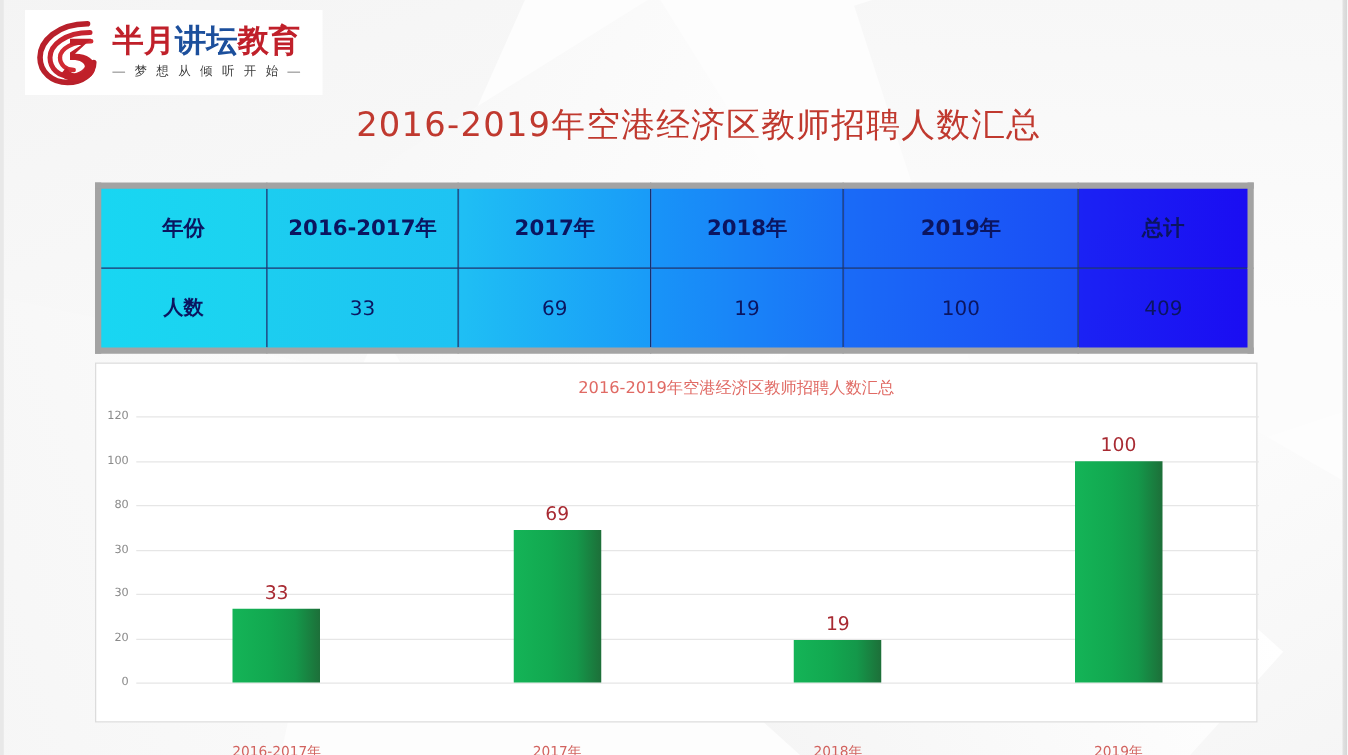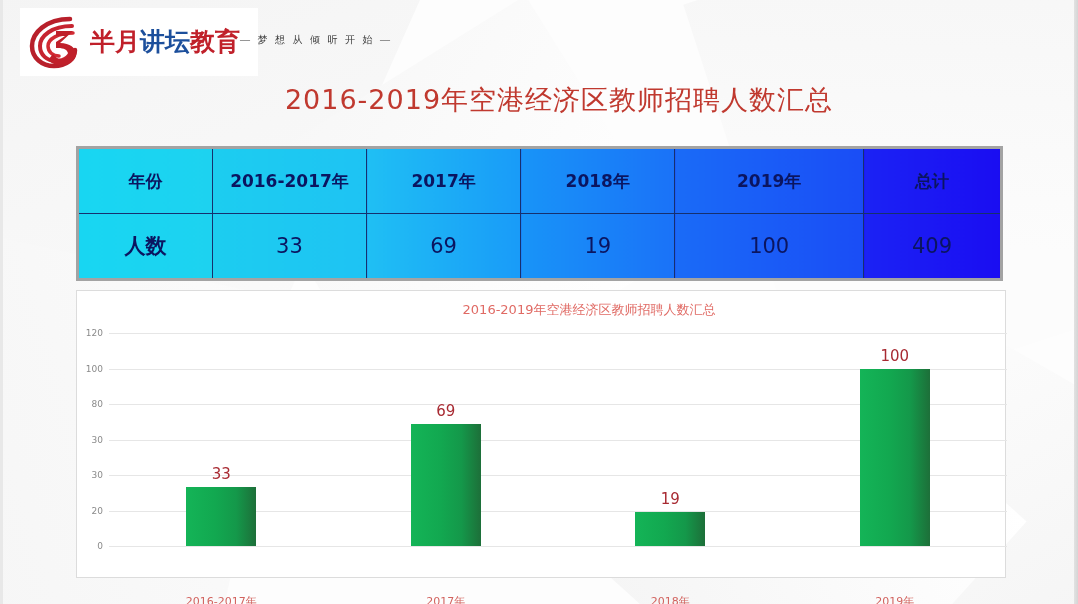--- a/index.html
+++ b/index.html
@@ -52,21 +52,21 @@
     background: #ffffff;
     display: flex; align-items: center;
     padding-left: 6px;
   }
   .logo-mark {
     position: relative;
     width: 62px; height: 58px;
     flex: 0 0 62px;
   }
   .logo-mark svg { display:block; }
-  .logo-text-wrap { display:flex; flex-direction:row; justify-content:center;
+  .logo-text-wrap { display:flex; flex-direction:column; justify-content:center;
                     margin-left: 2px; }
   .logo-title {
     font-family: "DejaVu Sans", sans-serif;
     font-size: 25px;
     font-weight: 700;
     letter-spacing: 0px;
     white-space: nowrap;
     line-height: 1.05;
   }
   .logo-title .c-red { color:#c0202a; }
@@ -92,33 +92,33 @@
     letter-spacing: 1px;
     padding-left: 40px;
   }
 
   
   #data-table {
     position: absolute;
     left: 76px; top: 146px;
     width: 927px; height: 132px;
     border-collapse: collapse;
-    border: 3px solid #a3a3a3;
+    border: 5px solid #a3a3a3;
     table-layout: fixed;
   }
   #data-table td {
     border: 1px solid #16306e;
     text-align: center;
     vertical-align: middle;
     color: #0b1560;
     font-family: "DejaVu Sans", sans-serif;
     height: 66px;
   }
   #data-table tr.header-row td { font-size: 17px; font-weight: 700; }
-  #data-table tr.value-row  td { font-size: 21px; font-weight: 400; }
+  #data-table tr.value-row  td { font-size: 16px; font-weight: 400; }
   #data-table tr.value-row  td.label-cell { font-weight: 700; }
   #data-table tr.header-row td.label-cell { font-weight: 700; }
 
   .col-0 { width: 133px; background: linear-gradient(90deg,#18d6f2 0%, #1dd2f0 100%); }
   .col-1 { width: 152px; background: linear-gradient(90deg,#1ccdf0 0%, #1ec3f3 100%); }
   .col-2 { width: 152px; background: linear-gradient(90deg,#1fbff4 0%, #199bf8 100%); }
   .col-3 { width: 152px; background: linear-gradient(90deg,#1894f8 0%, #1a72f8 100%); }
   .col-4 { width: 186px; background: linear-gradient(90deg,#1a6bf7 0%, #1a4df6 100%); }
   .col-5 { width: 136px; background: linear-gradient(90deg,#1b22f4 0%, #1a0df2 100%); }
 

